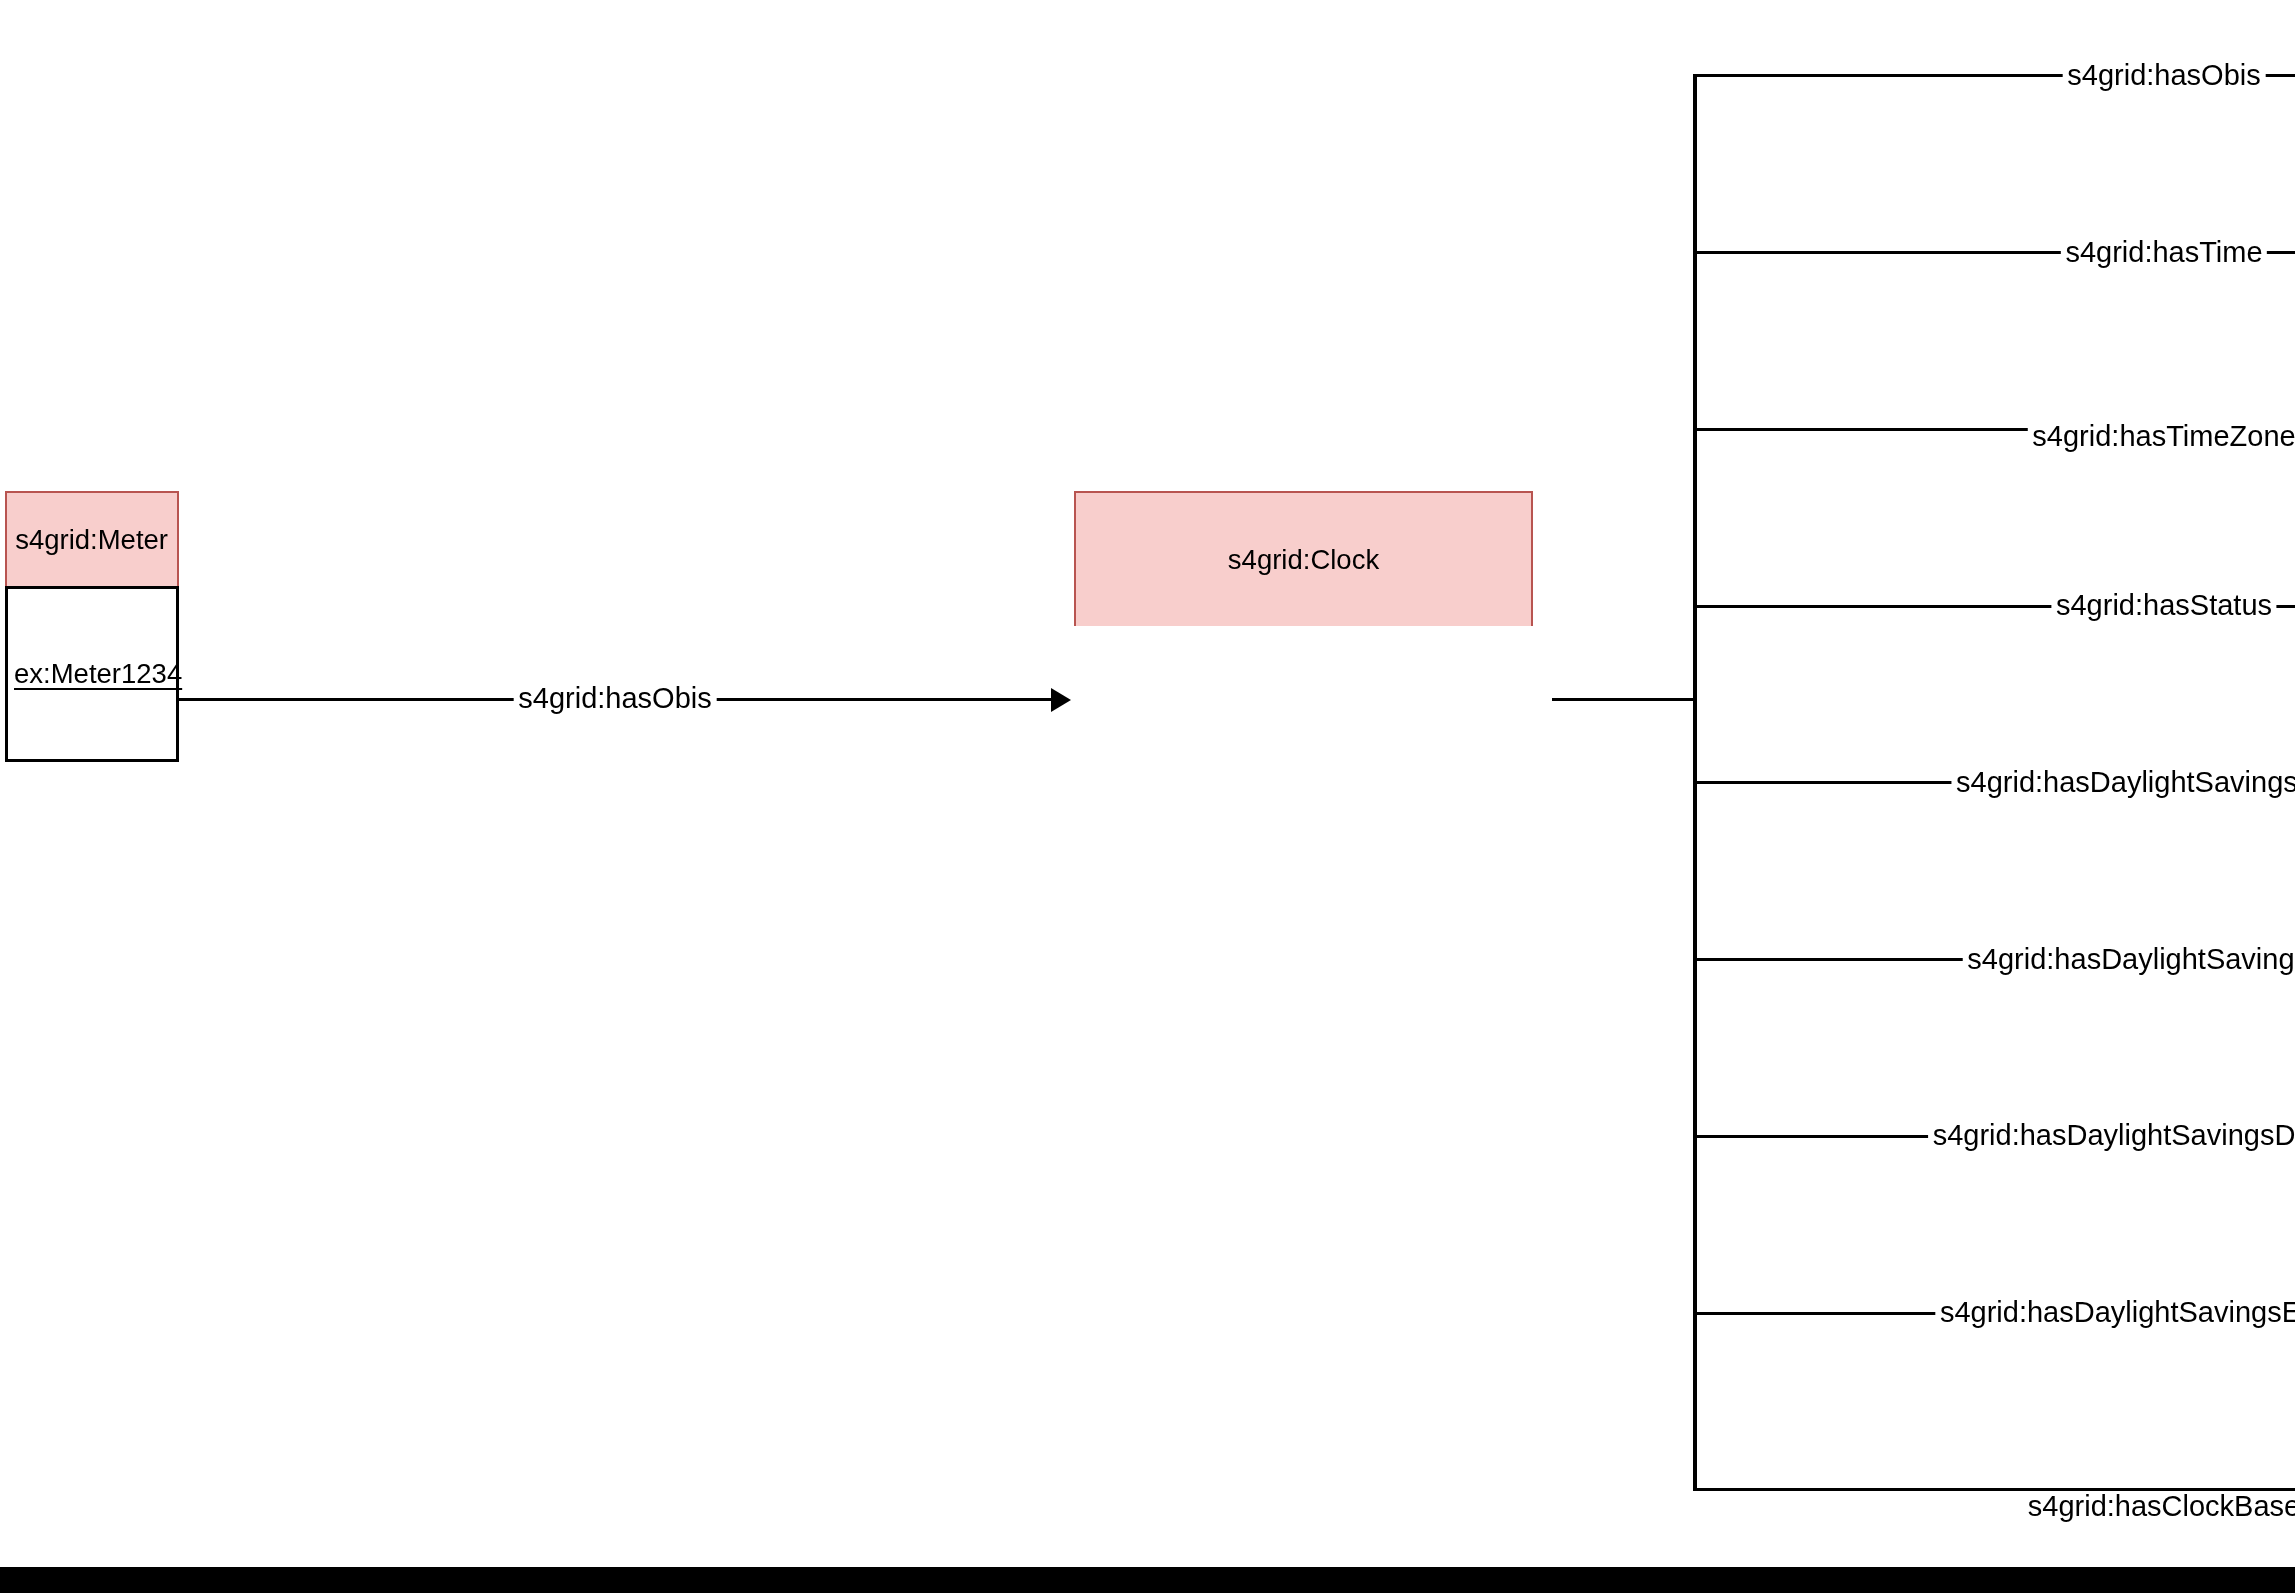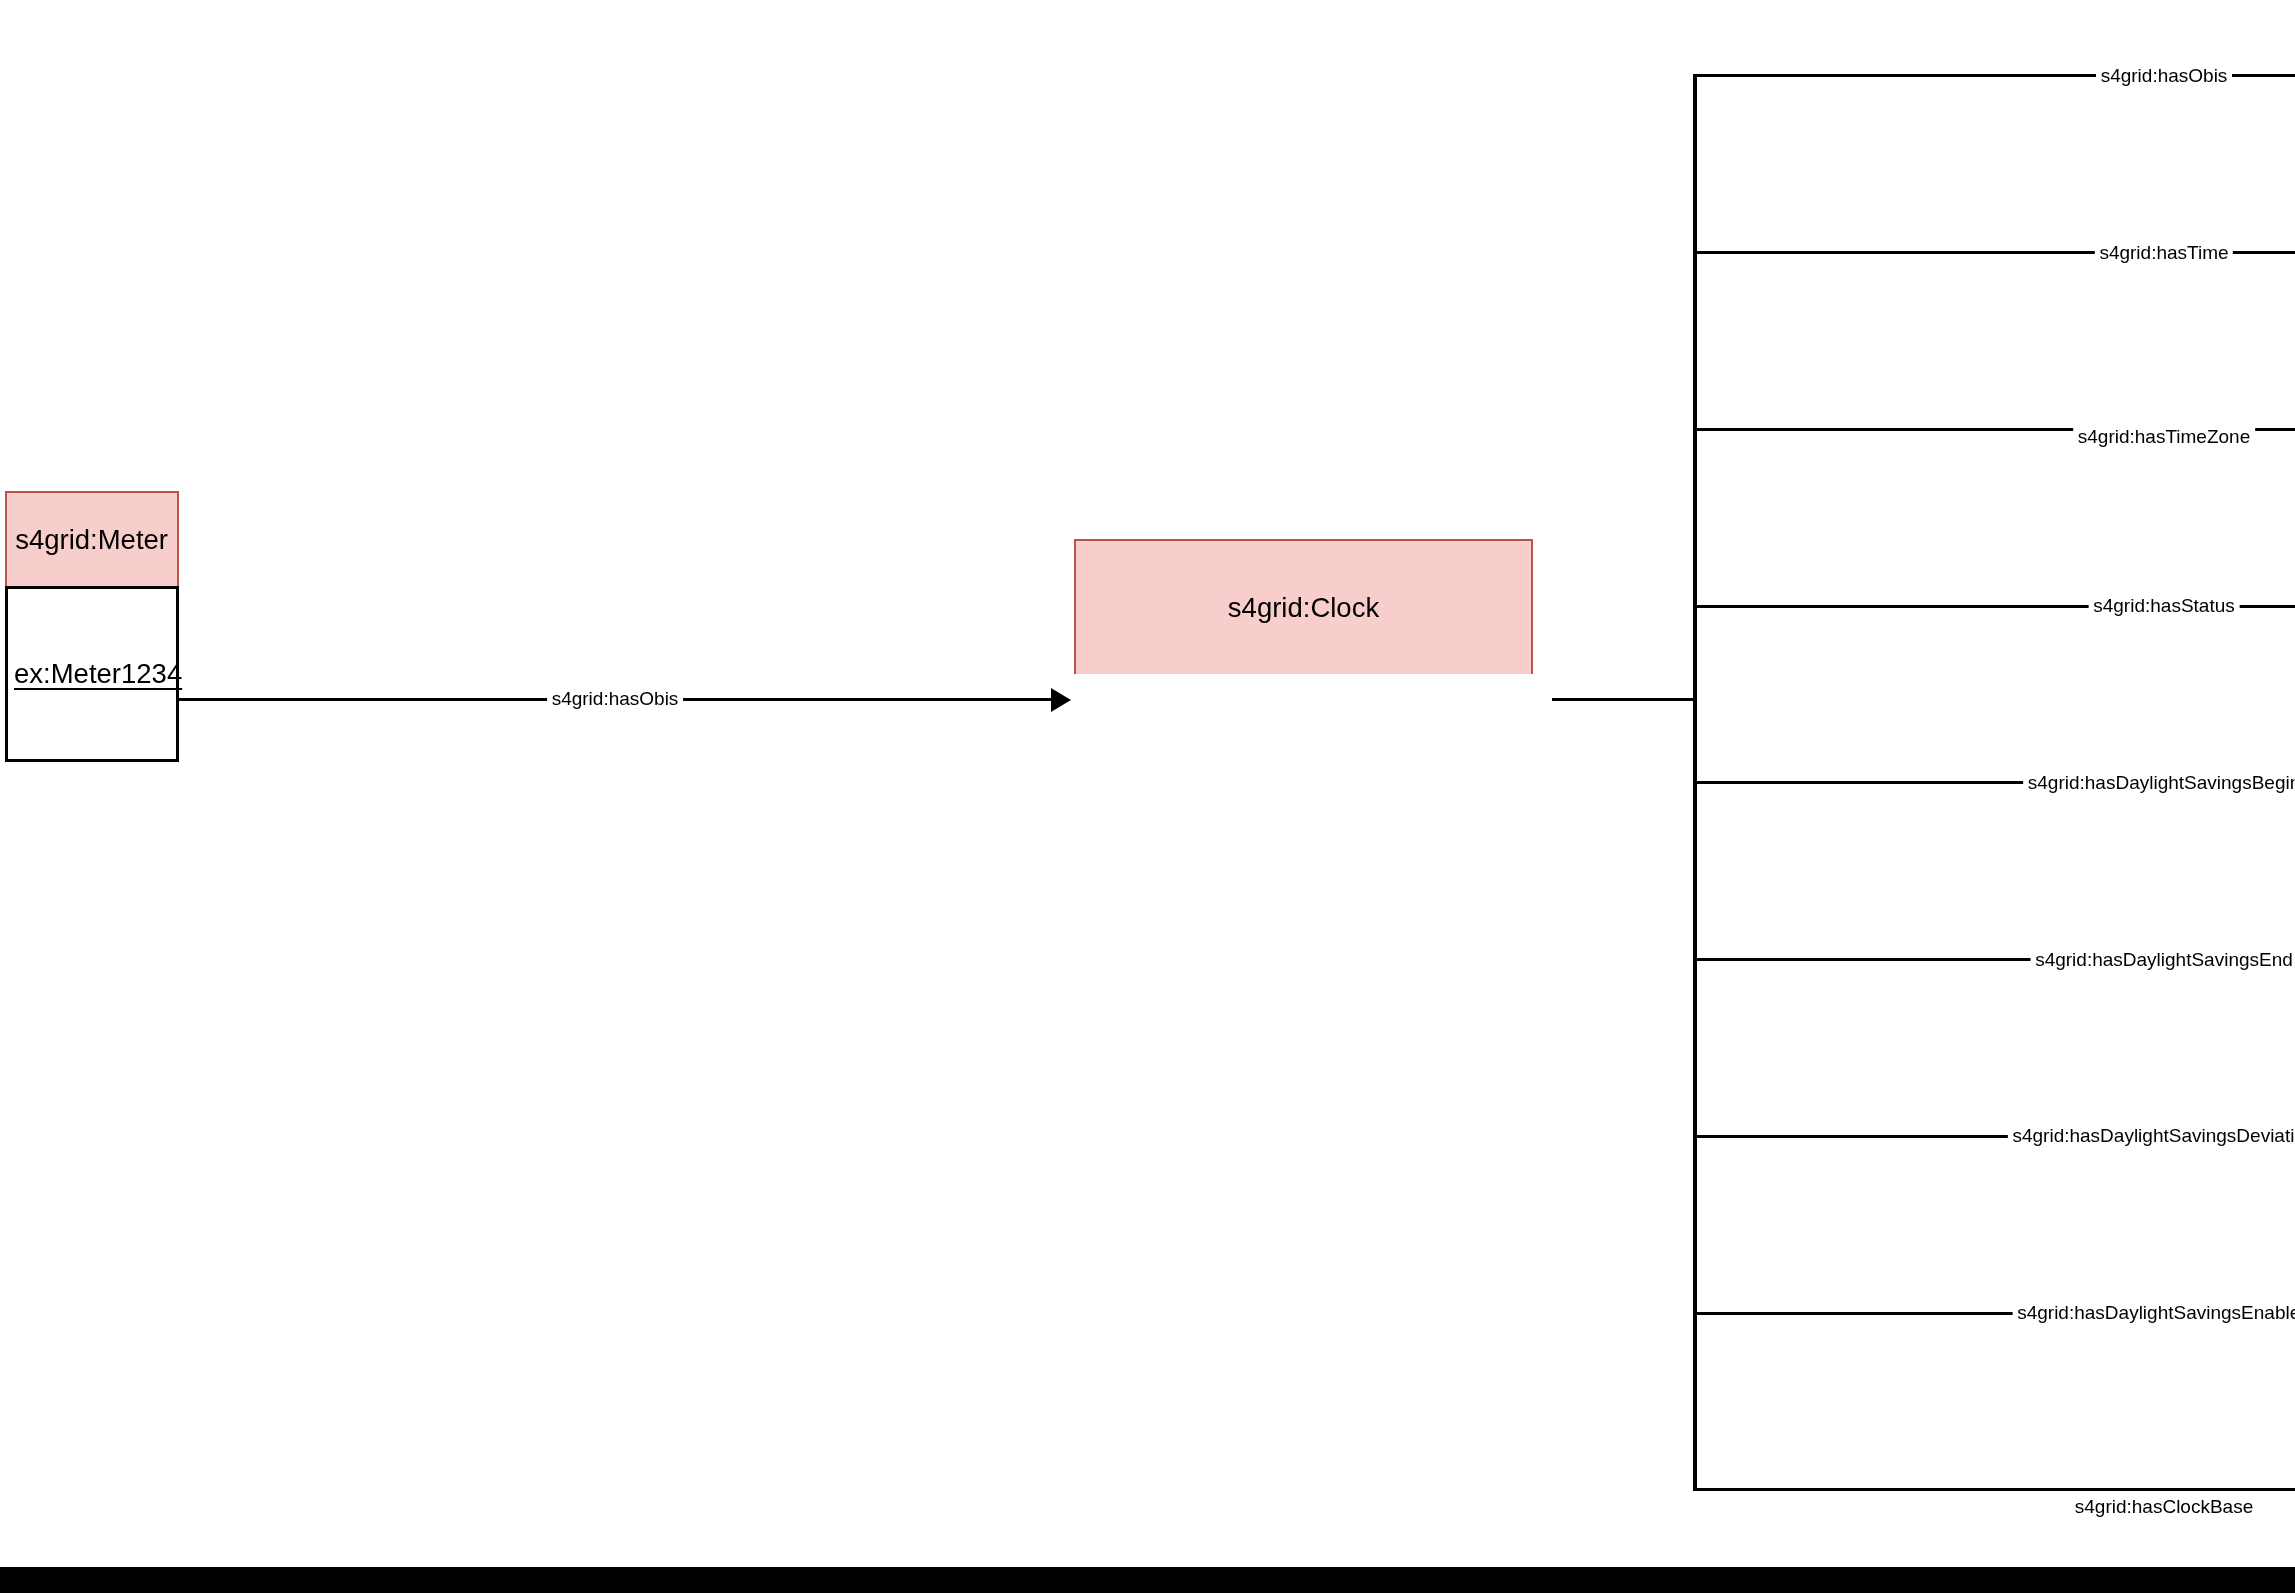--- a/index.html
+++ b/index.html
@@ -50,21 +50,21 @@
     justify-content:center;
     font-size:27.5px;
     color:#000000;
     line-height:1;
     white-space:nowrap;
   }
   .node .node-inst span{ text-decoration:underline; text-underline-offset:4.6px;padding-left:13px; }
 
   #node-meter{ left:4.6px;  top:491px; width:174px;  height:271px; }
   #node-meter .node-type{ height:95px; }
-  #node-clock{ left:1074px; top:491px; width:459px; height:271px;margin-top:48px; }
+  #node-clock{ left:1074px; top:491px; width:459px; height:271px; }
   #node-clock .node-type{ height:135px; }
 
   
   .hline{
     position:absolute;
     height:3.2px;
     background:#000000;
   }
   .vline{
     position:absolute;
@@ -73,21 +73,21 @@
   }
   .arrow{
     position:absolute;
     width:0;height:0;
     border-top:12px solid transparent;
     border-bottom:12px solid transparent;
     border-left:20px solid #000000;
   }
   .edge-label{
     position:absolute;
-    font-size:19px;
+    font-size:29px;
     color:#000000;
     background:#ffffff;
     white-space:nowrap;
     line-height:1;
     padding:0 4.6px;
     transform:translate(-50%,-50%);
     text-align:center;
   }
 </style>
 </head>

